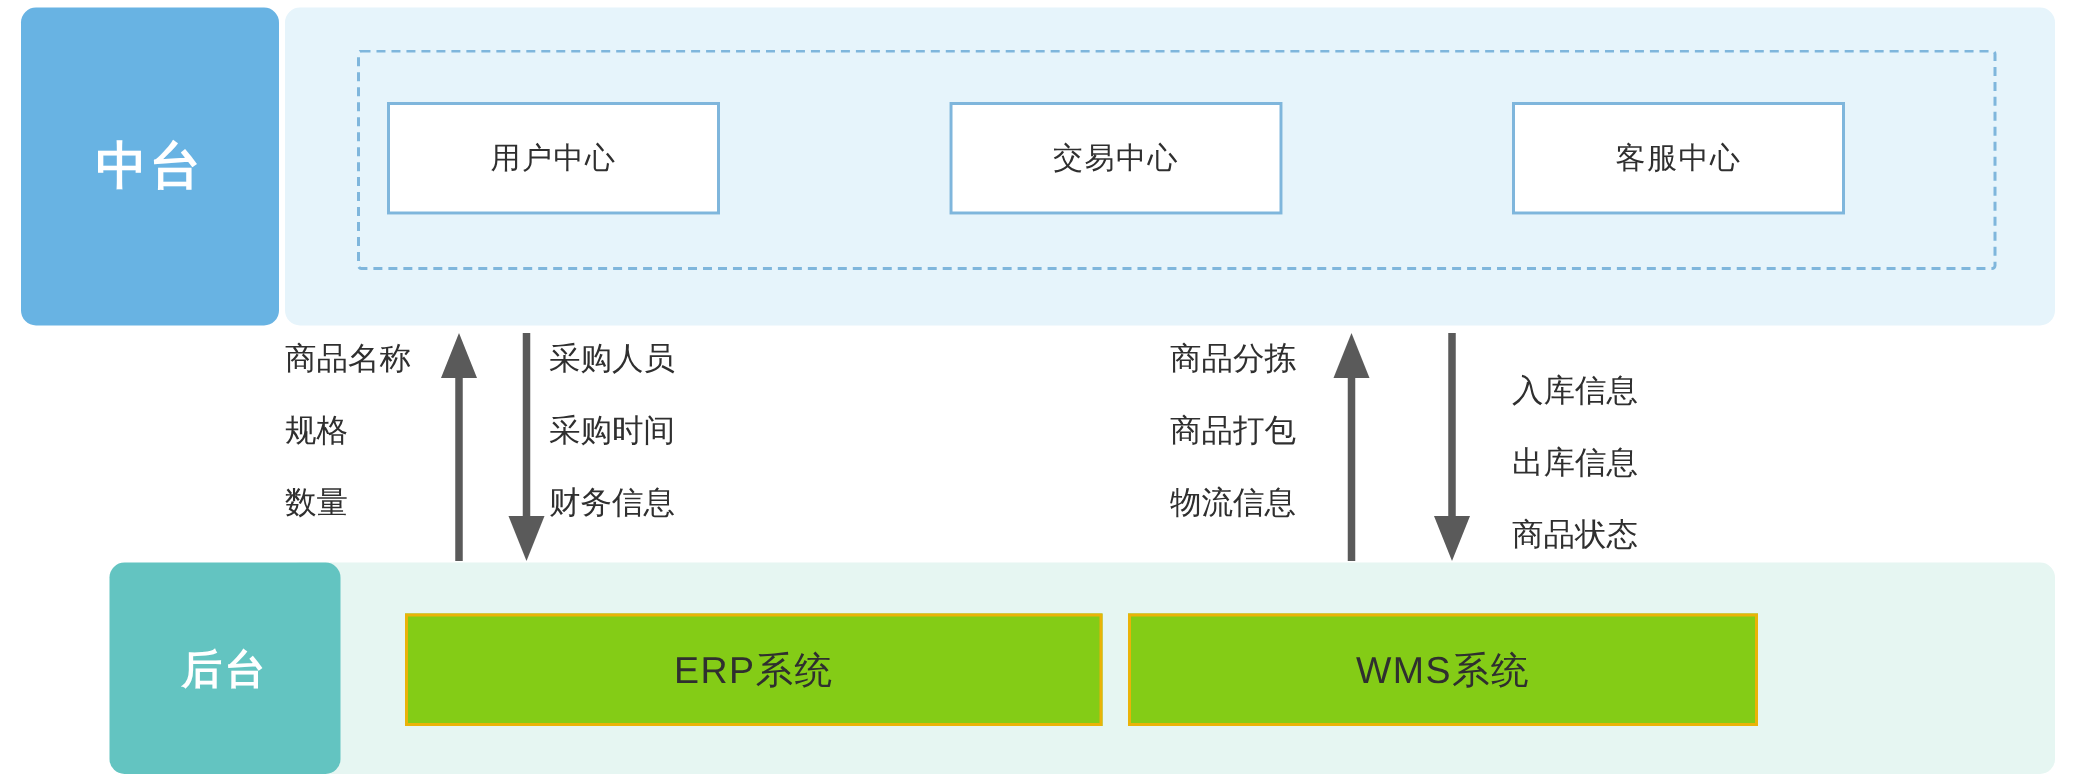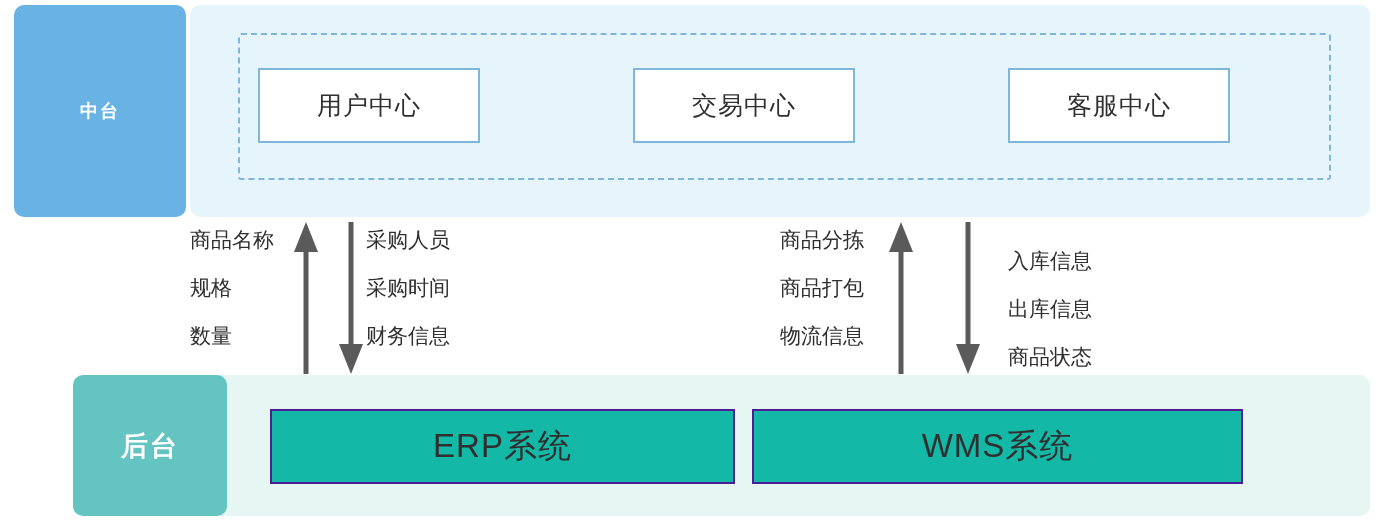--- a/index.html
+++ b/index.html
@@ -53,21 +53,21 @@
     font-weight: bold;
     letter-spacing: 2px;
     user-select: none;
   }
   .tier-label.middle-label {
     left: 14px;
     top: 5px;
     width: 172px;
     height: 212px;
     background: #68b3e3;
-    font-size: 18px;
+    font-size: 34px;
   }
   .tier-label.back-label {
     left: 32px;
     top: 375px;
     width: 154px;
     height: 141px;
     background: #63c4c1;
     font-size: 27px;
     margin-left: 41px;
   }
@@ -97,47 +97,47 @@
   .center-card {
     box-sizing: border-box;
     width: 222px;
     height: 75px;
     background: #ffffff;
     border: 2px solid #7fb6dc;
     display: flex;
     align-items: center;
     justify-content: center;
     color: #2f2f2f;
-    font-size: 25px;
+    font-size: 20px;
     letter-spacing: 1px;
   }
 
   
   .system-card {
     position: absolute;
     box-sizing: border-box;
-    background: #14b8a6;
-    border: 2px solid #4c1d95;
+    background: #84cc16;
+    border: 2px solid #eab308;
     display: flex;
     align-items: center;
     justify-content: center;
     color: #2f2f2f;
-    font-size: 33px;
+    font-size: 25px;
     letter-spacing: 1px;
   }
   .system-card.erp {
     left: 270px;
     top: 409px;
     width: 465px;
     height: 75px;
   }
   .system-card.wms {
     left: 752px;
     top: 409px;
-    width: 491px;
+    width: 420px;
     height: 75px;
   }
 
   
   .flow-arrow {
     position: absolute;
     width: 26px;
     height: 152px;
     top: 222px;
   }

